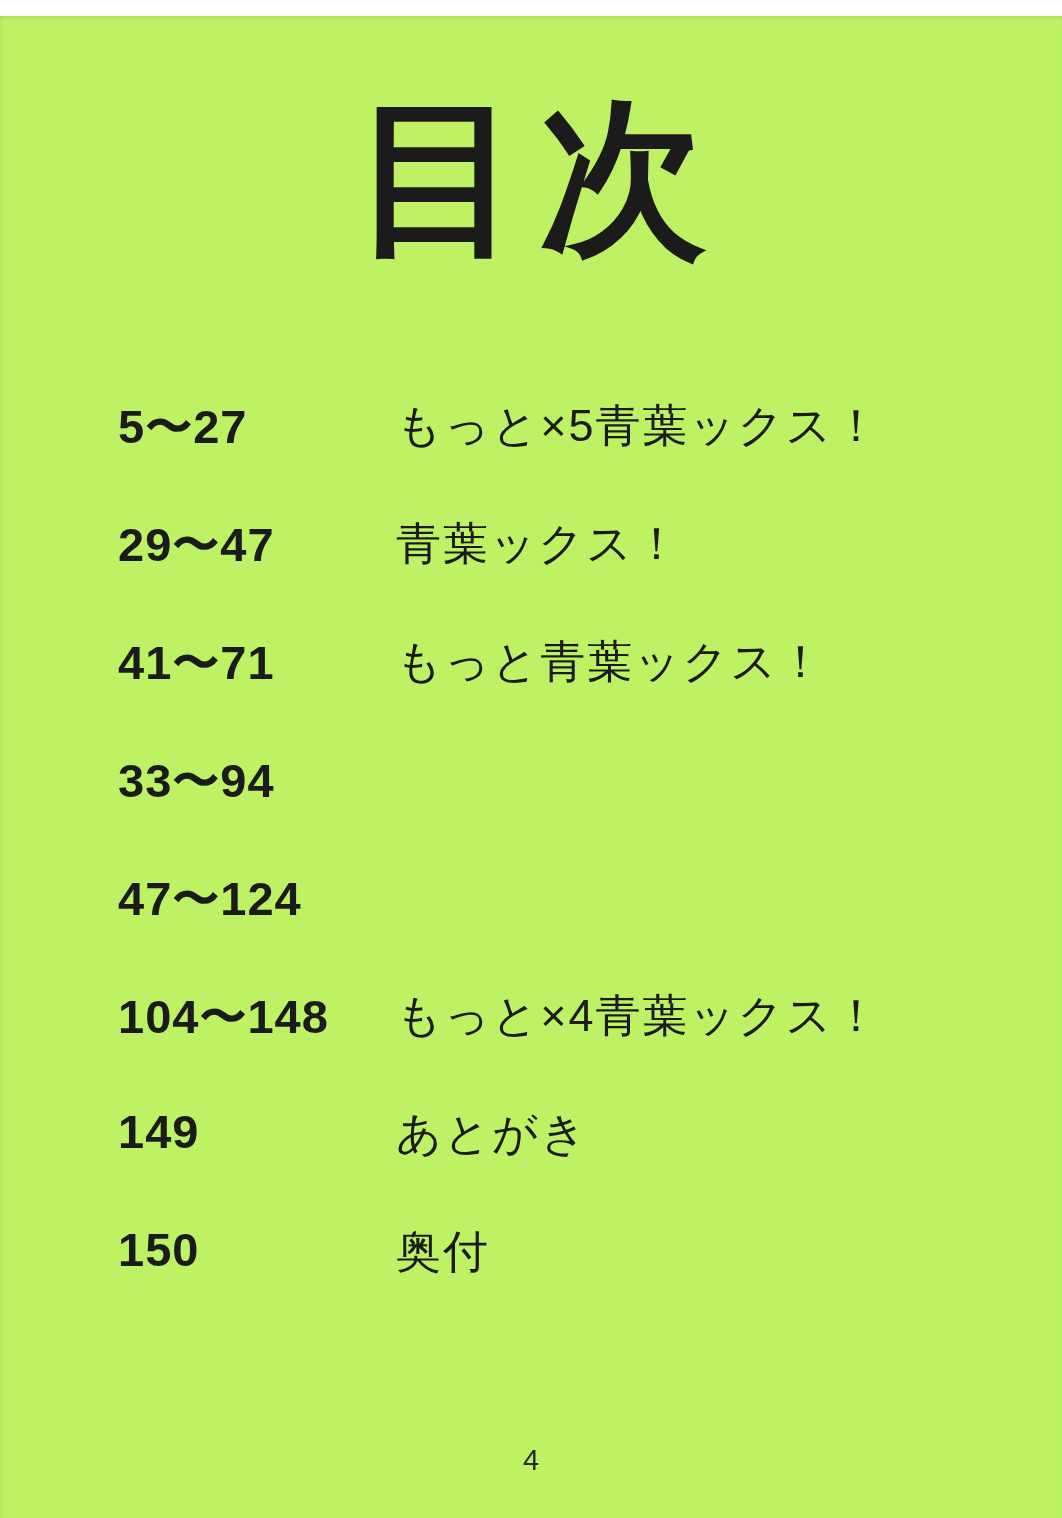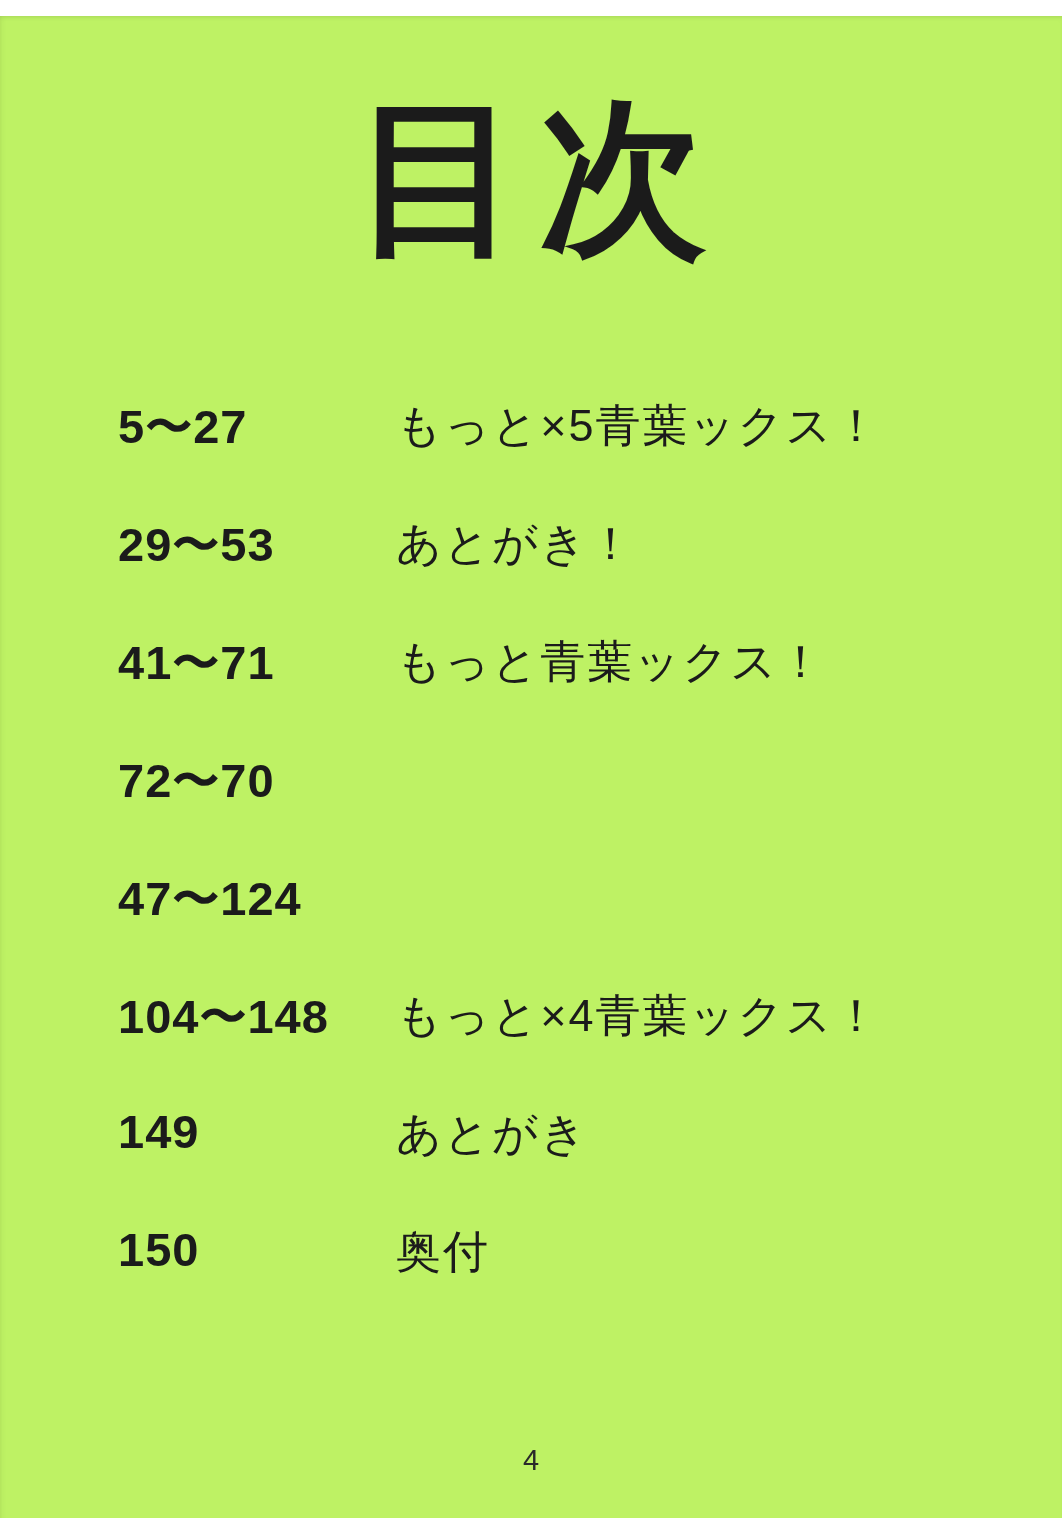--- a/index.html
+++ b/index.html
@@ -76,31 +76,31 @@
 
   <div class="doc-title">目次</div>
 
   <div class="toc" id="toc">
     <div class="toc-row">
       <span class="toc-pages">5〜27</span>
       <span class="toc-title">もっと×5青葉ックス！</span>
     </div>
 
     <div class="toc-row">
-      <span class="toc-pages">29〜53</span>
-      <span class="toc-title">あとがき！</span>
+      <span class="toc-pages">29〜47</span>
+      <span class="toc-title">青葉ックス！</span>
     </div>
 
     <div class="toc-row">
       <span class="toc-pages">41〜71</span>
       <span class="toc-title">もっと青葉ックス！</span>
     </div>
 
     <div class="toc-row">
-      <span class="toc-pages">72〜70</span>
+      <span class="toc-pages">33〜94</span>
     </div>
 
     <div class="toc-row">
       <span class="toc-pages">47〜124</span>
     </div>
 
     <div class="toc-row">
       <span class="toc-pages">104〜148</span>
       <span class="toc-title">もっと×4青葉ックス！</span>
     </div>

